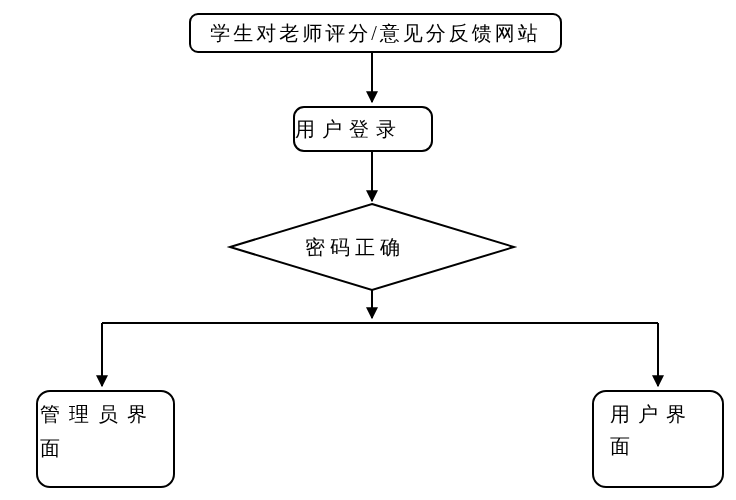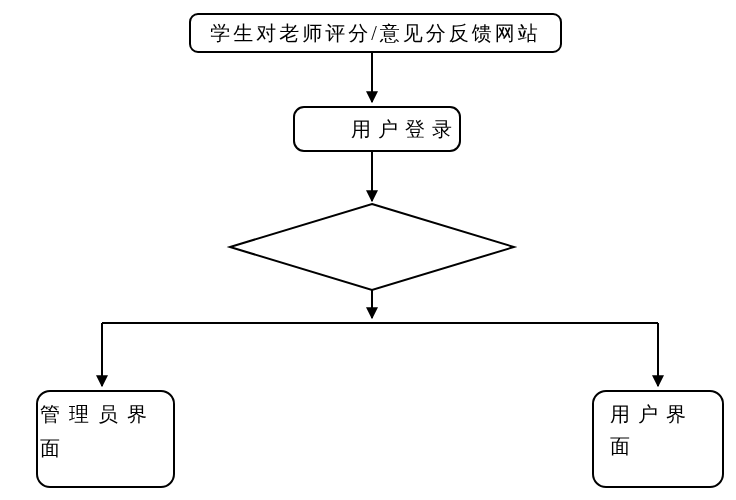--- a/index.html
+++ b/index.html
@@ -32,23 +32,23 @@
     font-size:20px;
     line-height:24px;
   }
   .node-title{
     left:189px;top:13px;width:373px;height:40px;
     border-radius:9px;
     display:flex;align-items:center;justify-content:center;
     letter-spacing:3px;
   }
   .node-login{
-    left:293px;top:106px;width:168px;height:46px;
+    left:293px;top:106px;width:140px;height:46px;
     border-radius:11px;
-    display:flex;align-items:center;justify-content:flex-end;
+    display:flex;align-items:center;justify-content:flex-start;
     letter-spacing:7px;
   }
   .decision-label{
     position:absolute;left:305px;top:234px;
     font-size:20px;letter-spacing:5px;white-space:nowrap;
   }
   .node-admin{
     left:36px;top:390px;width:139px;height:98px;
     border-radius:14px;
     padding:5px 4px 4px 2px;
@@ -91,20 +91,21 @@
   </svg>
 
   <div class="node node-title">
     <span>学生对老师评分/意见分反馈网站</span>
   </div>
 
   <div class="node node-login">
     <span>用户登录</span>
   </div>
 
+  <div class="decision-label">密码正确</div>
 
   <div class="node node-admin">
     <div>管 理 员 界</div>
     <div>面</div>
   </div>
 
   <div class="node node-user">
     <span>用户界面</span>
   </div>
 

